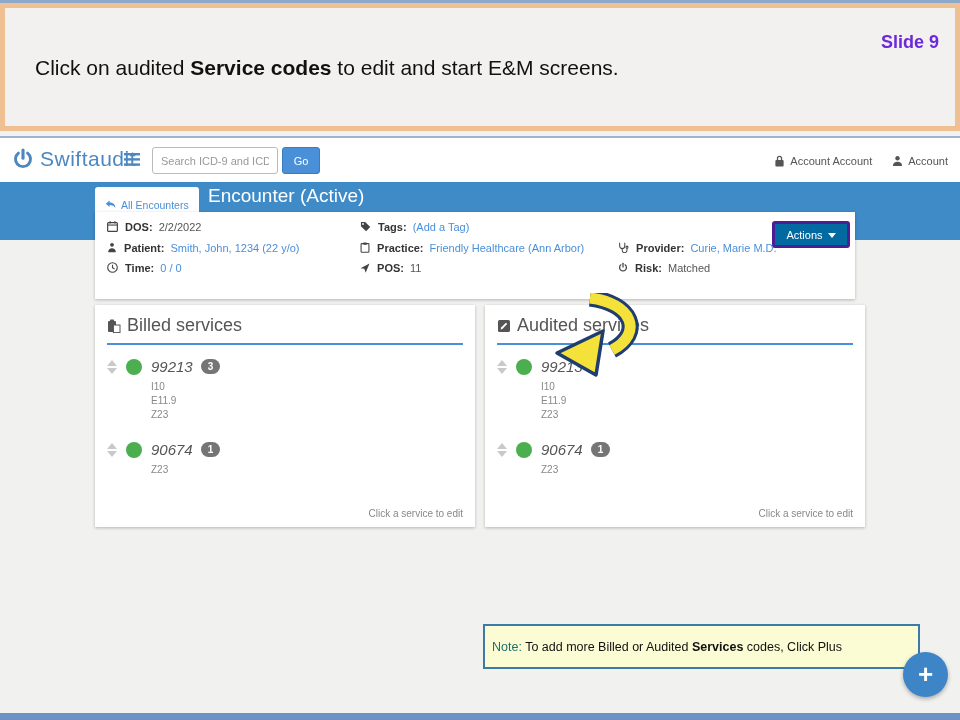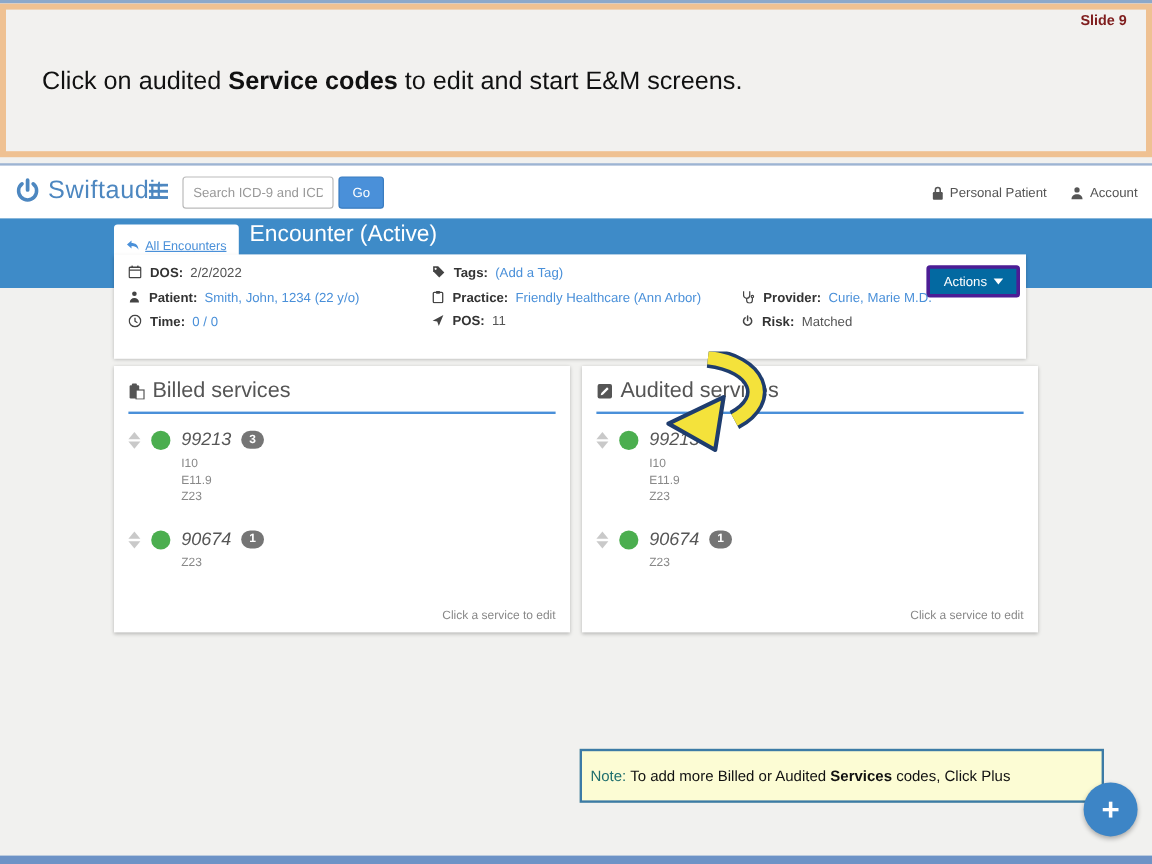--- a/index.html
+++ b/index.html
@@ -7,21 +7,21 @@
   .stage {
     position:relative; width:960px; height:720px; overflow:hidden;
     background:#f1f1ef; font-family:"Liberation Sans", sans-serif;
   }
   
   .top-edge { position:absolute; left:0; top:0; width:960px; height:3px; background:#8ca8ca; }
   .banner {
     position:absolute; left:0; top:3px; width:960px; height:128px;
     background:#f2f1ef; border:5px solid #efc192;
   }
-  .slide-num { position:absolute; right:16px; top:2px; font-size:12px; font-weight:bold; color:#7f1d1d; }
+  .slide-num { position:absolute; right:16px; top:24px; font-size:18px; font-weight:bold; color:#6d28d9; }
   .instruction { position:absolute; left:30px; top:48px; font-size:21px; color:#111; }
   .bottom-bar { position:absolute; left:0; top:713px; width:960px; height:7px; background:#6d93c6; }
 
   
   .app-header {
     position:absolute; left:0; top:136px; width:960px; height:46px;
     background:#ffffff; border-top:2px solid #9db4d2;
   }
   .brand { position:absolute; left:12px; top:9px; display:flex; align-items:center; gap:6px; cursor:pointer; }
   .brand-name { font-size:21px; color:#4d87c0; letter-spacing:.5px; }
@@ -38,21 +38,21 @@
     color:#fff; font-size:11px; cursor:pointer; font-family:"Liberation Sans",sans-serif;
   }
   .hdr-right { position:absolute; right:12px; top:0; height:46px; display:flex; align-items:center; gap:20px; }
   .hdr-item { display:flex; align-items:center; gap:5px; font-size:11px; color:#555; cursor:pointer; }
 
   
   .band { position:absolute; left:0; top:182px; width:960px; height:58px; background:#3e8bc8; }
   .back-btn {
     position:absolute; left:95px; top:187px; height:35px; padding:0 10px;
     background:#fff; border:none; border-radius:3px; color:#4a90d9; font-size:10.5px;
-    display:flex; align-items:center; gap:5px; cursor:pointer; font-family:"Liberation Sans",sans-serif;text-decoration:underline;
+    display:flex; align-items:center; gap:5px; cursor:pointer; font-family:"Liberation Sans",sans-serif;
   }
   .band-title { position:absolute; left:208px; top:185px; font-size:19px; color:#ffffff; font-weight:400; }
 
   
   .enc-card {
     position:absolute; left:95px; top:212px; width:760px; height:87px;
     background:#fff; box-shadow:0 1px 3px rgba(0,0,0,.25);
   }
   .cell { position:absolute; white-space:nowrap; font-size:11px; color:#333; }
   .cell b { color:#333; margin-right:3px; }
@@ -134,21 +134,21 @@
       <rect x="0" y="10.4" width="16" height="2.4" fill="#4d87c0"></rect>
     </svg>
     <input class="search-input" type="text" placeholder="Search ICD-9 and ICD-10" style="">
     <button class="go-btn">Go</button>
     <div class="hdr-right">
       <div class="hdr-item">
         <svg class="inline-svg" width="11" height="12" viewBox="0 0 12 13">
           <rect x="1.5" y="5.5" width="9" height="7" rx="1" fill="#555"></rect>
           <path d="M3.8 5.5 V3.6 a2.2 2.2 0 0 1 4.4 0 V5.5" stroke="#555" stroke-width="1.4" fill="none"></path>
         </svg>
-        <span>Personal Patient</span>
+        <span>Account Account</span>
       </div>
       <div class="hdr-item">
         <svg class="inline-svg" width="11" height="12" viewBox="0 0 12 12">
           <circle cx="6" cy="3" r="2.4" fill="#555"></circle>
           <path d="M1 11.5 c0-3.2 2.2-4.6 5-4.6 s5 1.4 5 4.6 Z" fill="#555"></path>
         </svg>
         <span>Account</span>
       </div>
     </div>
   </div>

